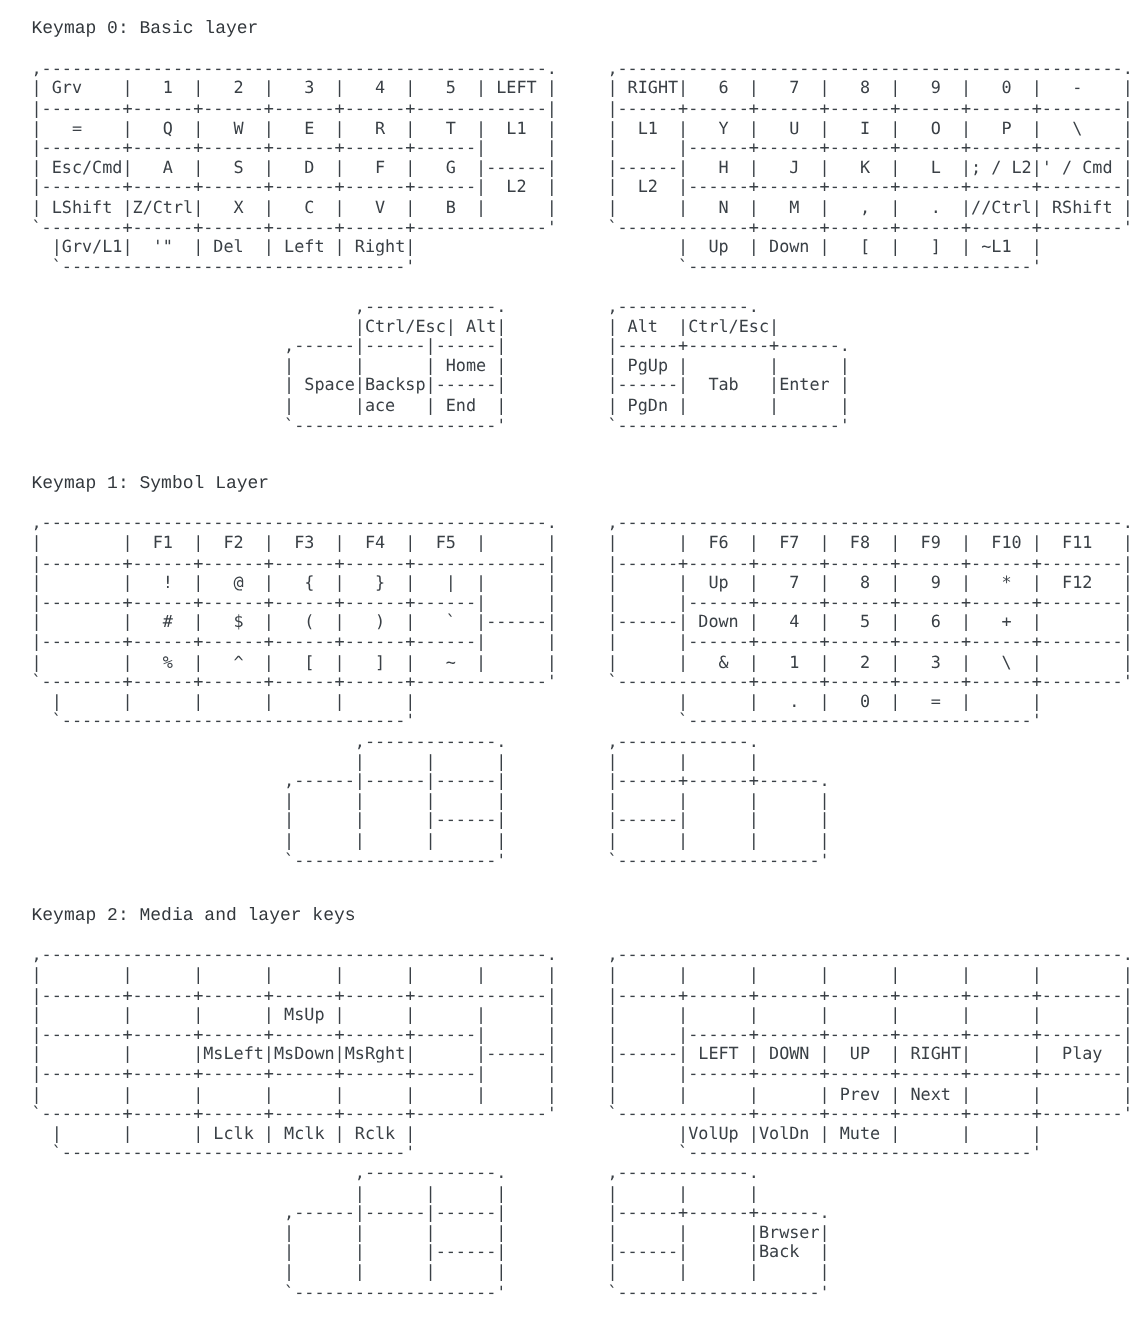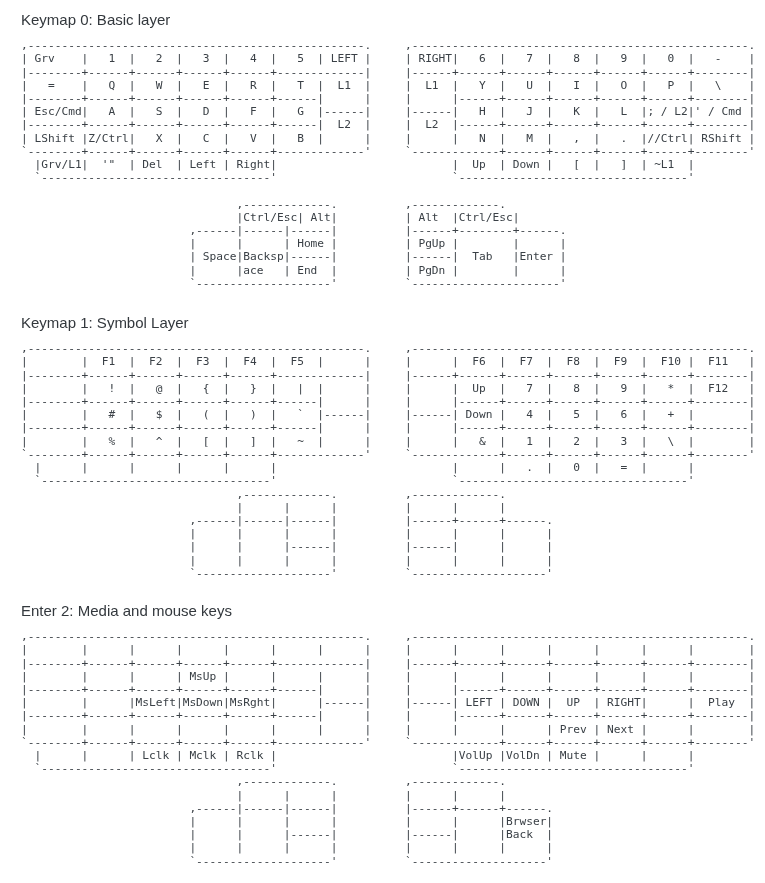--- a/index.html
+++ b/index.html
@@ -12,22 +12,22 @@
     height: 883px;
     overflow: hidden;
   }
   .doc {
     padding: 13px 0 0 21px;
   }
   .keymap { margin: 0; }
   .keymap-0 { margin-bottom: 26px; }
   .keymap-1 { margin-bottom: 24px; }
   .keymap .title {
-    font-family: Liberation Sans, sans-serif;
-    font-size: 15px;
+    font-family: Liberation Mono, monospace;
+    font-size: 12px;
     line-height: 13.2px;
     color: #33383d;
     margin: 0 0 13px 0;
     white-space: pre;
   }
   pre.art {
     margin: 0;
     font-family: "DejaVu Sans Mono", "Liberation Mono", monospace;
     font-size: 11.2px;
     line-height: 13.2px;
@@ -80,21 +80,21 @@
                                 ,-------------.          ,-------------.
                                 |      |      |          |      |      |
                          ,------|------|------|          |------+------+------.
                          |      |      |      |          |      |      |      |
                          |      |      |------|          |------|      |      |
                          |      |      |      |          |      |      |      |
                          `--------------------'          `--------------------'</pre>
   </section>
 
   <section class="keymap keymap-2">
-    <div class="title">Enter 2: Media and mouse keys</div>
+    <div class="title">Keymap 2: Media and layer keys</div>
     <pre class="art">,--------------------------------------------------.     ,--------------------------------------------------.
 |        |      |      |      |      |      |      |     |      |      |      |      |      |      |        |
 |--------+------+------+------+------+-------------|     |------+------+------+------+------+------+--------|
 |        |      |      | MsUp |      |      |      |     |      |      |      |      |      |      |        |
 |--------+------+------+------+------+------|      |     |      |------+------+------+------+------+--------|
 |        |      |MsLeft|MsDown|MsRght|      |------|     |------| LEFT | DOWN |  UP  | RIGHT|      |  Play  |
 |--------+------+------+------+------+------|      |     |      |------+------+------+------+------+--------|
 |        |      |      |      |      |      |      |     |      |      |      | Prev | Next |      |        |
 `--------+------+------+------+------+-------------'     `-------------+------+------+------+------+--------'
   |      |      | Lclk | Mclk | Rclk |                          |VolUp |VolDn | Mute |      |      |

